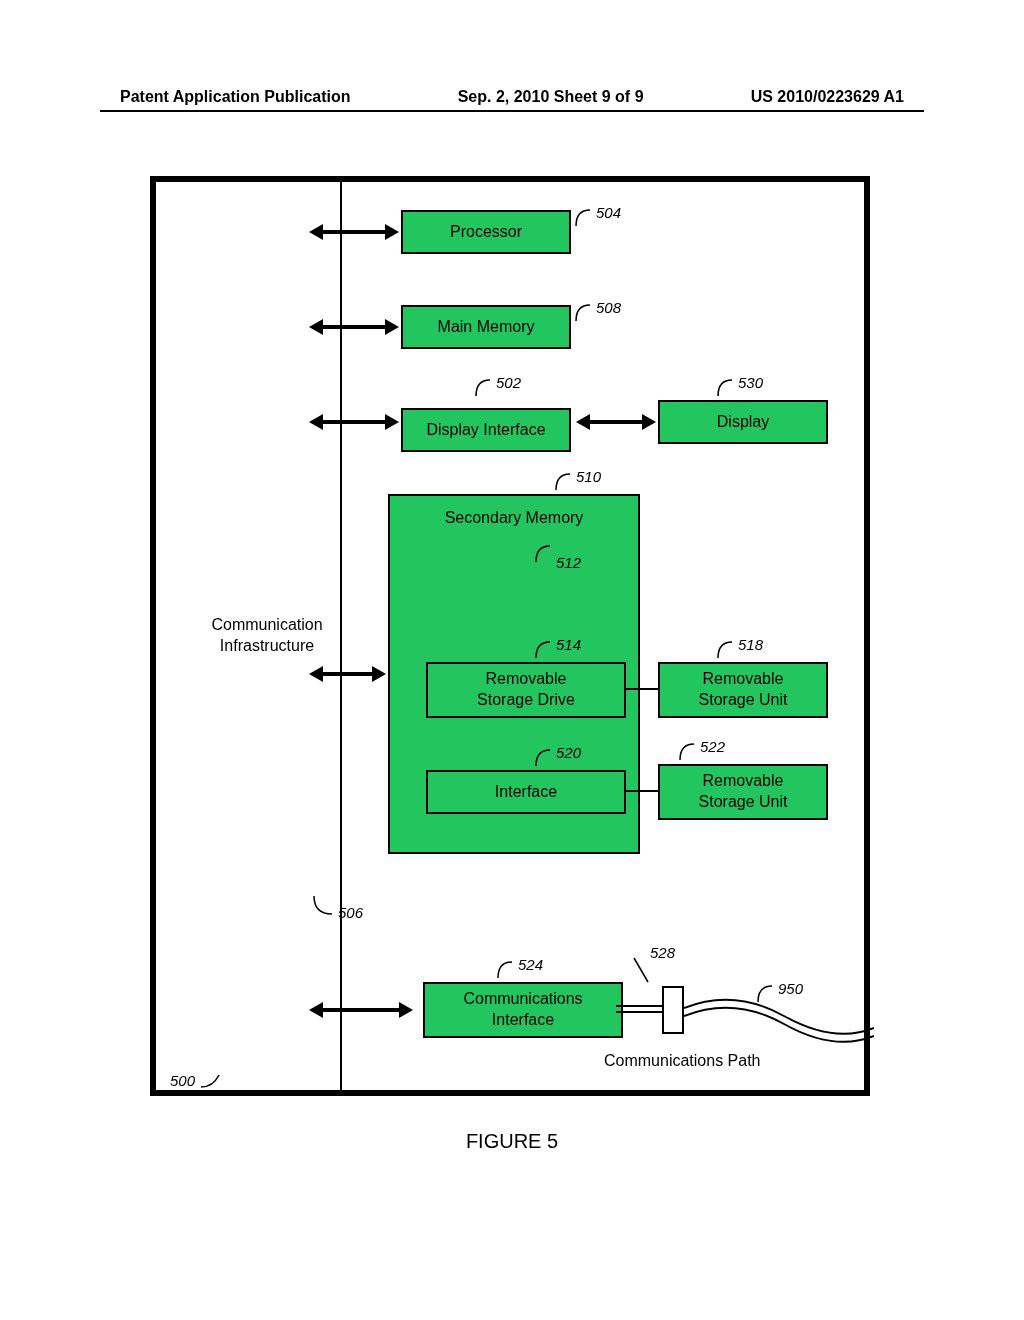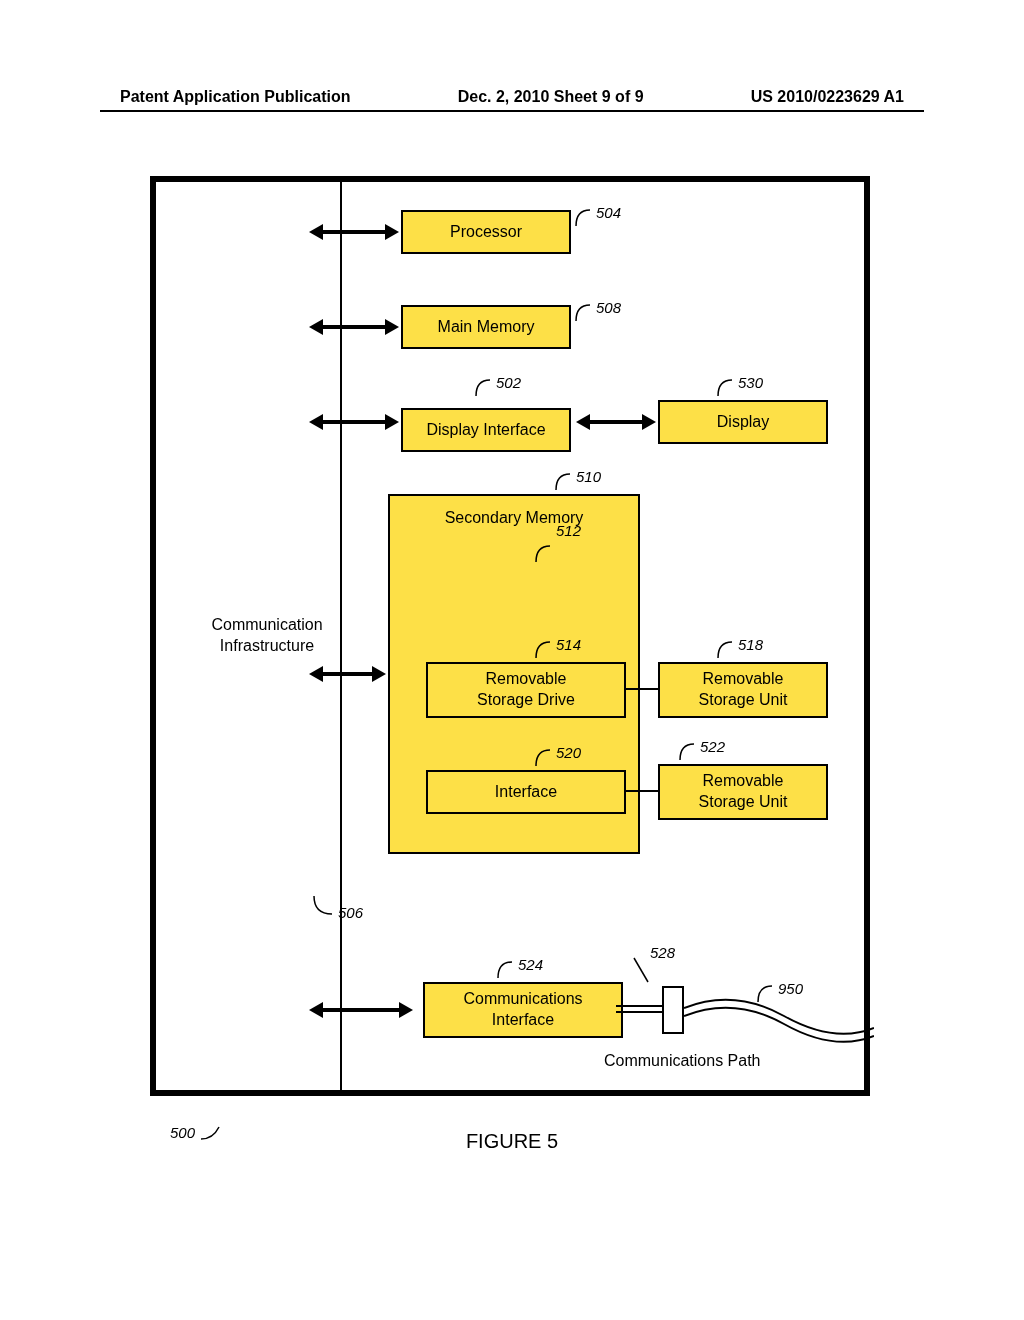--- a/index.html
+++ b/index.html
@@ -33,21 +33,21 @@
     position: absolute;
     top: 176px;
     left: 150px;
     width: 720px;
     height: 920px;
     border: 6px solid black;
   }
   .box {
     position: absolute;
     border: 2px solid black;
-    background: #fde047;
+    background: #22c55e;
     display: flex;
     align-items: center;
     justify-content: center;
     text-align: center;
     font-size: 16px;
     line-height: 1.3;
   }
   .ref {
     position: absolute;
     font-size: 15px;
@@ -98,42 +98,42 @@
   .figure-caption {
     position: absolute;
     top: 1130px;
     left: 0;
     width: 1024px;
     text-align: center;
     font-size: 20px;
   }
   .ref-500 {
     position: absolute;
-    top: 1124px;
+    top: 1072px;
     left: 170px;
     font-size: 15px;
     font-style: italic;
   }
   .hline { position: absolute; height: 2px; background: black; }
   .dbl-line { position: absolute; }
   .dbl-line .a, .dbl-line .b { position: absolute; left: 0; right: 0; height: 2px; background: black; }
   .dbl-line .a { top: 0; }
   .dbl-line .b { top: 6px; }
   .small-box {
     position: absolute;
     border: 2px solid black;
     background: white;
   }
 </style>
 </head>
 <body>
 
 <div class="header">
   <span class="bold">Patent Application Publication</span>
-  <span class="bold">Dec. 2, 2010  Sheet 9 of 9</span>
+  <span class="bold">Sep. 2, 2010  Sheet 9 of 9</span>
   <span class="bold">US 2010/0223629 A1</span>
 </div>
 <div class="header-rule"></div>
 
 <div class="diagram">
 
   <div class="comm-bar">
     <span style="white-space:pre-line">Communication
 Infrastructure</span>
   </div>
@@ -179,21 +179,21 @@
   </div>
   <div class="arrow both" style="left:165px; top:490px; width:53px;"></div>
   <svg style="position:absolute; left:398px; top:288px; width:20px; height:22px;">
       <path d="M2 20 Q2 4 16 4" stroke="black" fill="none" stroke-width="1.5"></path>
     </svg>
   <div class="ref" style="left:420px; top:286px;">510</div>
 
   <svg style="position:absolute; left:378px; top:360px; width:20px; height:22px;">
       <path d="M2 20 Q2 4 16 4" stroke="black" fill="none" stroke-width="1.5"></path>
     </svg>
-  <div class="ref" style="left:400px; top:340px;">512</div>
+  <div class="ref" style="left:400px; top:372px;">512</div>
 
   <div class="box" style="left:270px; top:480px; width:200px; height:56px;">
     <span style="white-space:pre-line">Removable
 Storage Drive</span>
   </div>
   <svg style="position:absolute; left:378px; top:456px; width:20px; height:22px;">
       <path d="M2 20 Q2 4 16 4" stroke="black" fill="none" stroke-width="1.5"></path>
     </svg>
   <div class="ref" style="left:400px; top:454px;">514</div>
 

